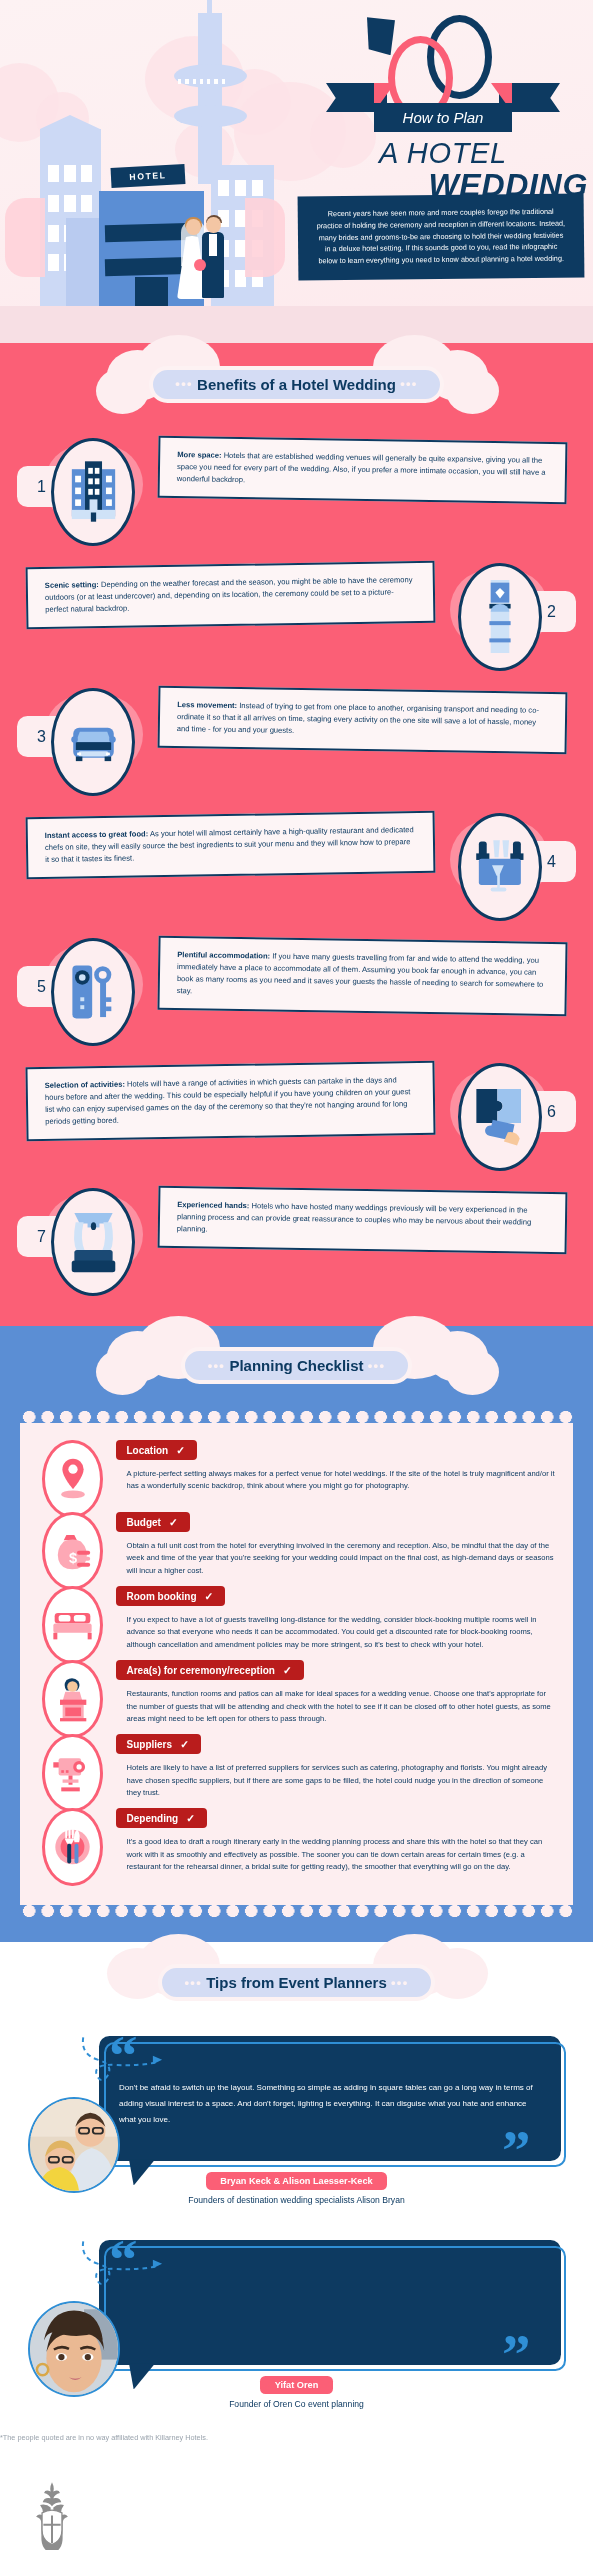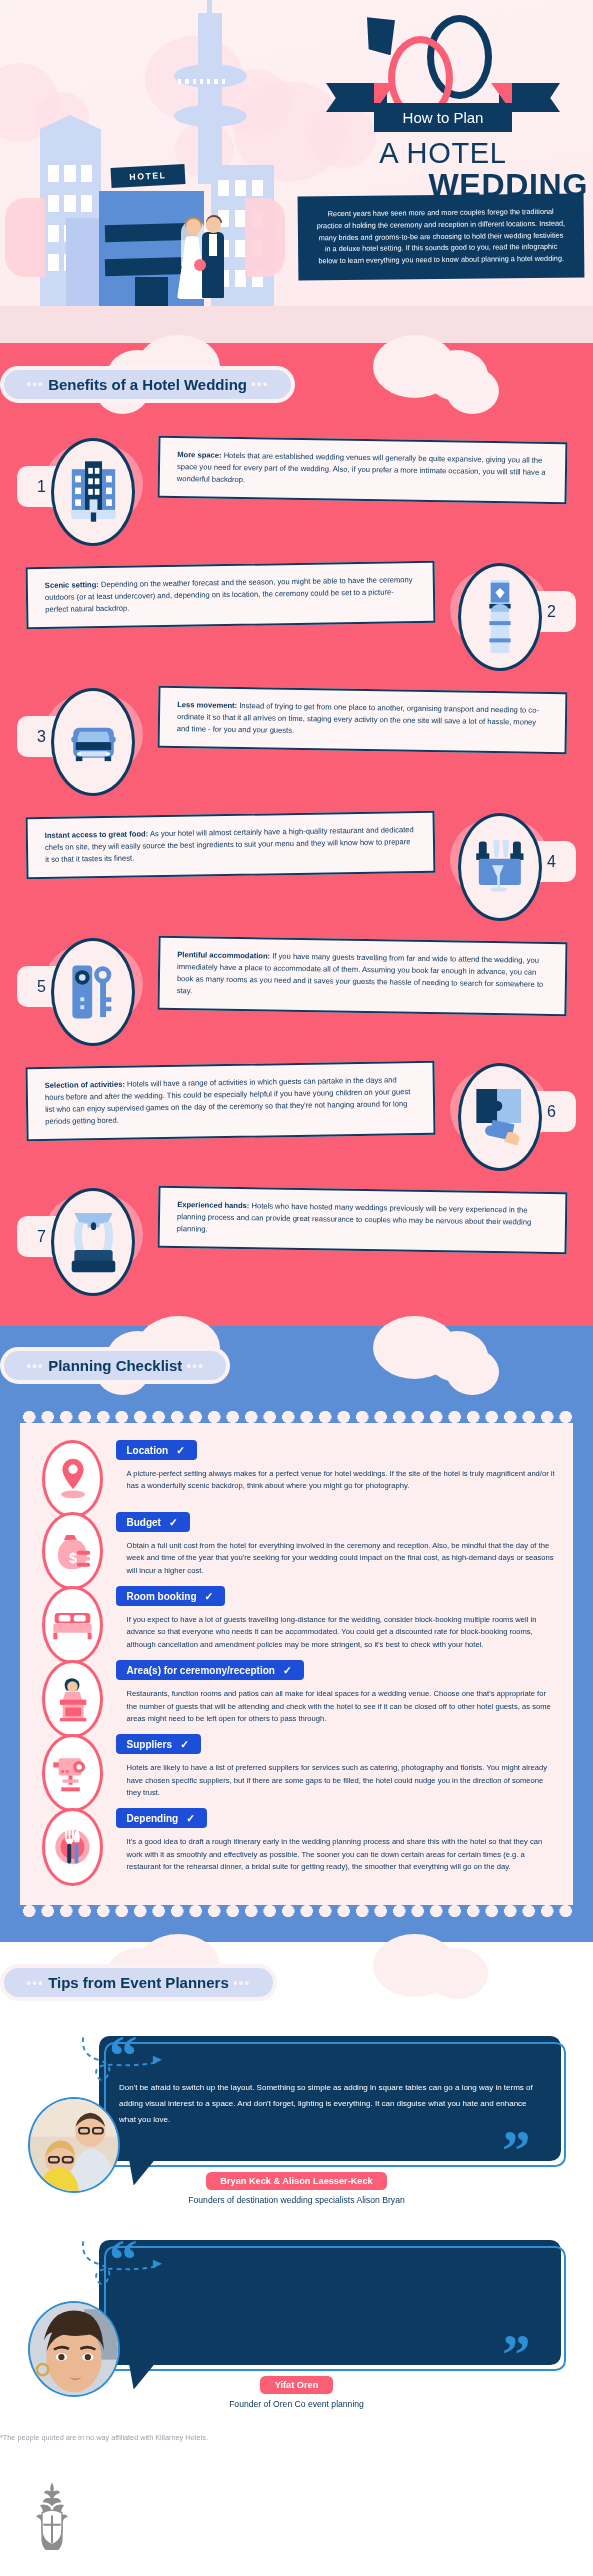--- a/index.html
+++ b/index.html
@@ -61,21 +61,21 @@
                 border-radius: 14.5px 14.5px 4px 4px; clip-path: polygon(30% 0,70% 0,100% 100%,0 100%); }
   .bride-head { position:absolute; left:22.4px; top:21px; width:14.5px; height:16px; background:#f3c6a4; border-radius:50%; }
   .bride-hair { position:absolute; left:21px; top:18.5px; width:17px; height:13px; background:#c98b4b; border-radius:8.6px 8.6px 5.3px 5.3px; }
   .bride-veil { position:absolute; left:17px; top:22.4px; width:25px; height:46px; background:rgba(255,255,255,.75); border-radius:13px 13px 0 0; }
   .bouquet { position:absolute; left:30px; top:61px; width:12px; height:12px; background:#ff6b81; border-radius:50%; }
   .ground { position:absolute; left:0; bottom:0; width:593px; height:37px; background:#f7dfe4; }
   .arch-l { position:absolute; left:5.3px; top:198px; width:40px; height:79px; background:#ffd2d9; border-radius:20px 0 0 20px; opacity:.9;}
   .arch-r { position:absolute; left:245px; top:198px; width:40px; height:79px; background:#ffd2d9; border-radius:0 20px 20px 0; opacity:.9;}
 
   
-  .hero-right { position:absolute; left:298px; top:12px; width:290px; }
+  .hero-right { position:absolute; left:298px; top:12px; width:290px;font-style:italic; }
   .rings { position:relative; height:79px; }
   .ring { position:absolute; border-radius:50%; }
   .ring-navy { width:65px; height:84px; border:7.3px solid #0d3a61; left:129px; top:2.6px; }
   .ring-pink { width:65px; height:84px; border:7.3px solid #fb5f76; left:90px; top:24px; }
   .ring-flag { position:absolute; left:69px; top:5.3px; width:28px; height:38px; background:#0d3a61;
                clip-path: polygon(0 0,100% 8%,84% 100%,6% 84%); }
 
   .banner-wrap { position:relative; margin-top:-12px; height:57px; }
   .ban-tail { position:absolute; top:4px; width:61px; height:29px; background:#0d3a61; }
   .ban-tail.l { left:28px; clip-path: polygon(0 0,100% 0,100% 100%,0 100%,16% 52%); }
@@ -91,21 +91,21 @@
 
   .title-a { text-align:center; font-size:29px; color:#0d3a61; letter-spacing:0.7px; margin-top:2.6px; line-height:1; }
   .title-b { text-align:right; font-size:32px; color:#0d3a61; font-weight:bold; letter-spacing:0.7px; line-height:1.05; margin-top:1.3px; }
 
   .intro-box { position:absolute; left:298px; top:195px; width:286px; background:#0d3a61; color:#fff;
                padding:12px 17px 13px; font-size:7.3px; line-height:1.62; text-align:center;
                transform: rotate(-0.6deg); }
 
   
   .benefits { position:relative; background:#fb5f76; padding: 2.6px 0 26px; }
-  .sec-head { position:relative; height:79px; }
+  .sec-head { position:relative; text-align:center; height:79px; }
   .sec-clouds { position:absolute; inset:0; }
   .sc { position:absolute; background:#fdeef0; border-radius:50%; }
   .pill { position:relative; display:inline-block; margin-top:20px; background:#d4dcf4;
           border:4px solid #fdf2f3; border-radius:40px; padding:6px 22.4px; font-size:15px;
           font-weight:bold; color:#0d3a61; z-index:3; }
   .pill .dots { display:inline-block; color:#fdf2f3; letter-spacing:1.3px; font-size:13px; vertical-align:1.3px; }
 
   .benefit { position:relative; height:125px; }
   .blob { position:absolute; width:99px; height:79px; background:#fd90a1; border-radius:40px; top:20px; }
   .num { position:absolute; top:41px; width:49px; height:41px; background:#fdeef0; color:#0d3a61;
@@ -132,21 +132,21 @@
     content:""; position:absolute; left:0; width:100%; height:12px;
     background-image: radial-gradient(circle at 9.2px 6px, #fdeef0 6px, transparent 6.3px);
     background-size:18.5px 12px; background-repeat: repeat-x;
   }
   .card:before { top:-12px; }
   .card:after  { bottom:-12px; transform: scaleY(-1); }
   .chk-row { position:relative; min-height:63px; padding-left:87px; margin-bottom:9.2px; }
   .chk-oval { position:absolute; left:5.3px; top:0; width:61px; height:78px; background:#fff;
               border:3.3px solid #fb5f76; border-radius:30px/39px; display:flex;
               align-items:center; justify-content:center; }
-  .chk-tag { display:inline-block; background:#1d4ed8; color:#fff; font-size:10px; font-weight:bold;
+  .chk-tag { display:inline-block; background:#b91c1c; color:#fff; font-size:10px; font-weight:bold;
              padding:4px 12px 4px 10.5px; border-radius:4px; margin-left:-8px; }
   .chk-tag .tick { font-size:10.5px; margin-left:5.3px; }
   .chk-body { margin-top:8px; font-size:7.6px; line-height:1.62; color:#0d3a61; padding-left:2.6px; }
 
   
   .tips { position:relative; background:#fff; padding: 2.6px 0 0; }
   .quote-block { position:relative; height:173px; }
   .bubble { position:absolute; left:99px; top:13px; width:462px; height:125px; background:#0d3a61;
             border-radius:10.5px; }
   .bubble-out { position:absolute; left:104px; top:18.5px; width:462px; height:125px;

